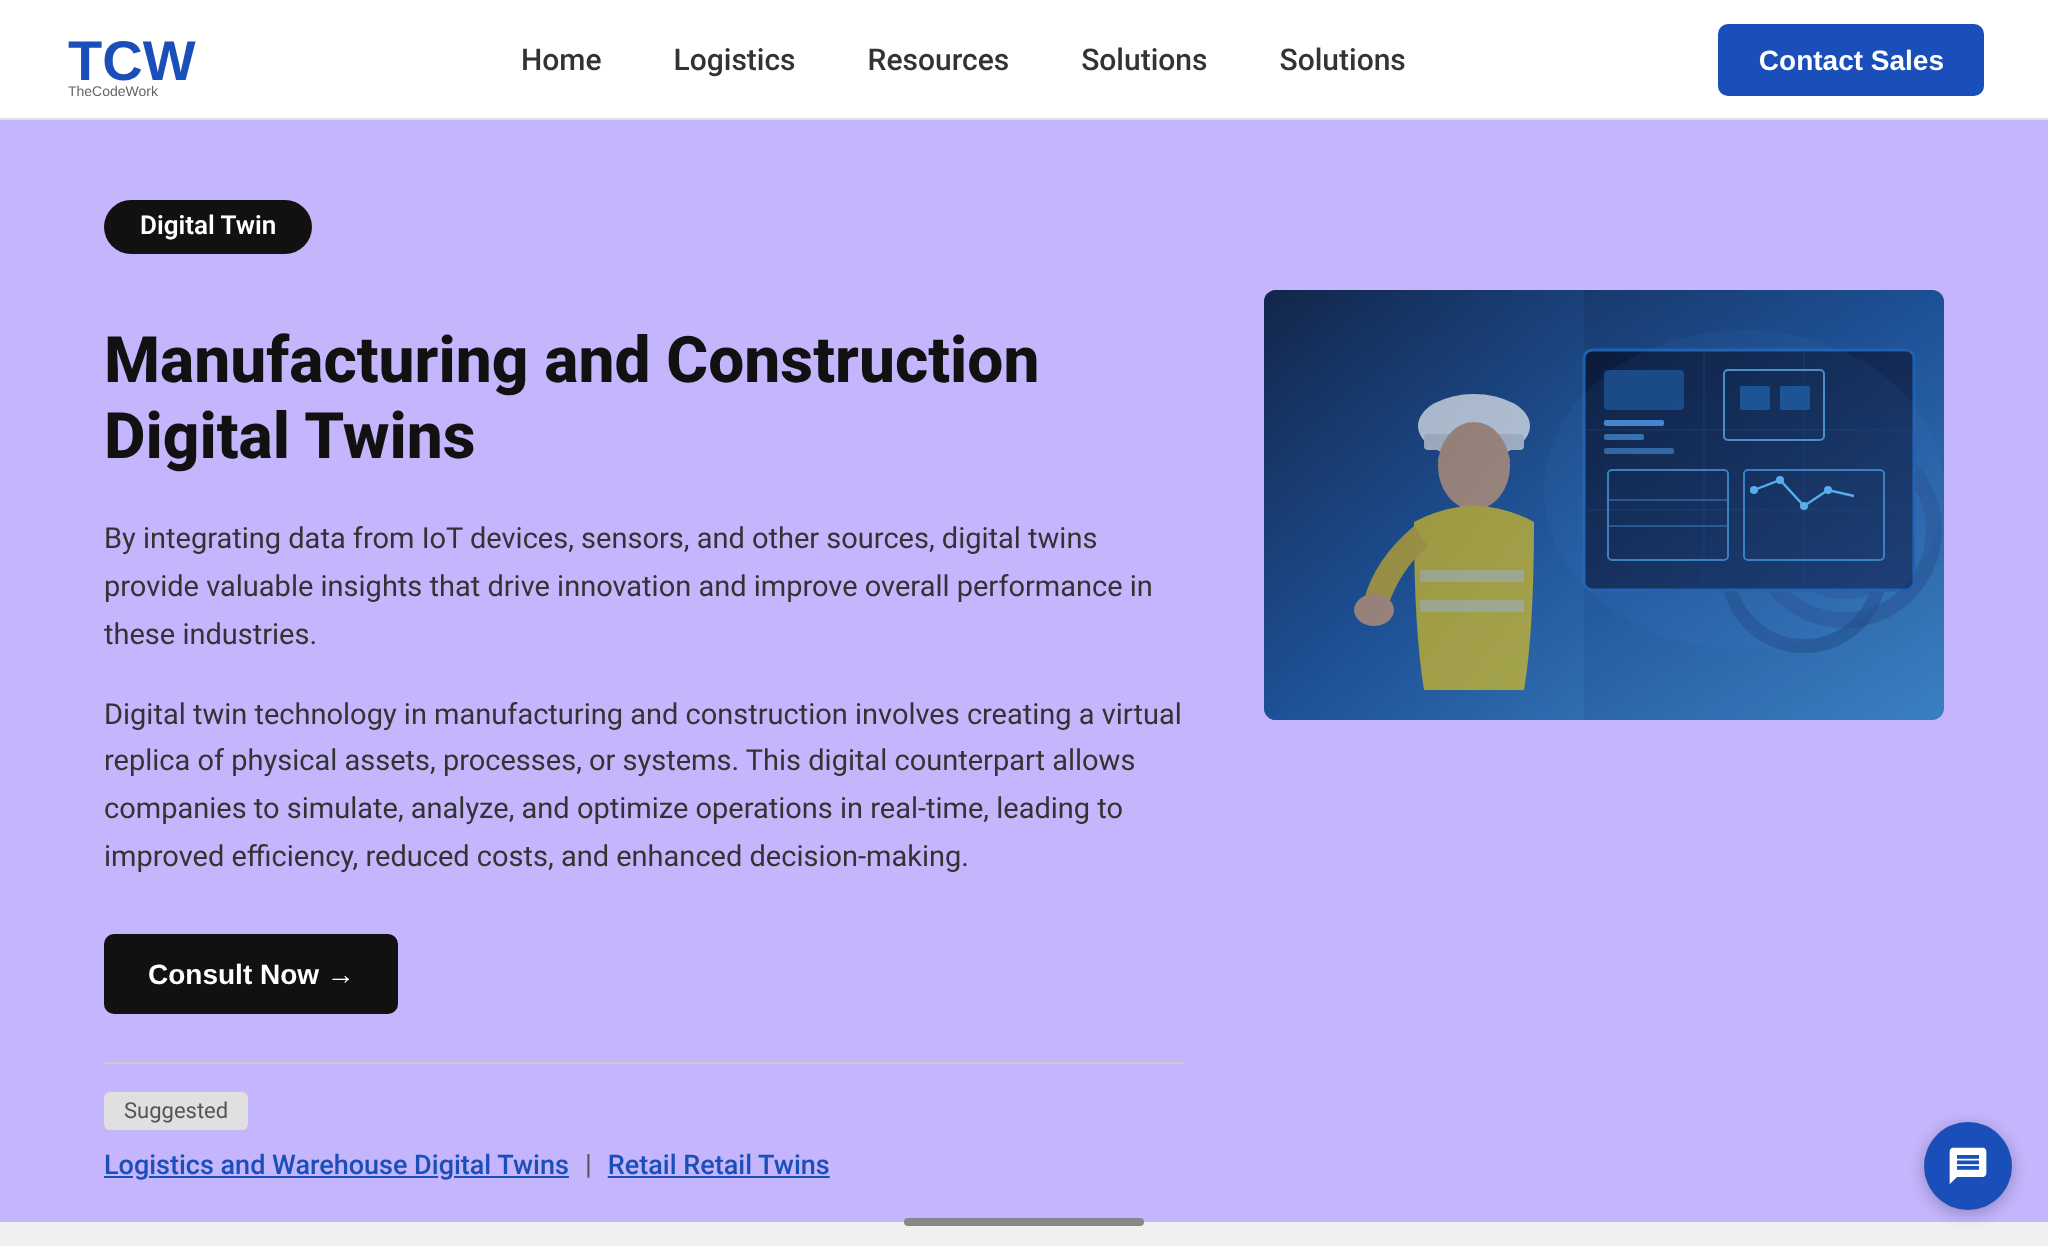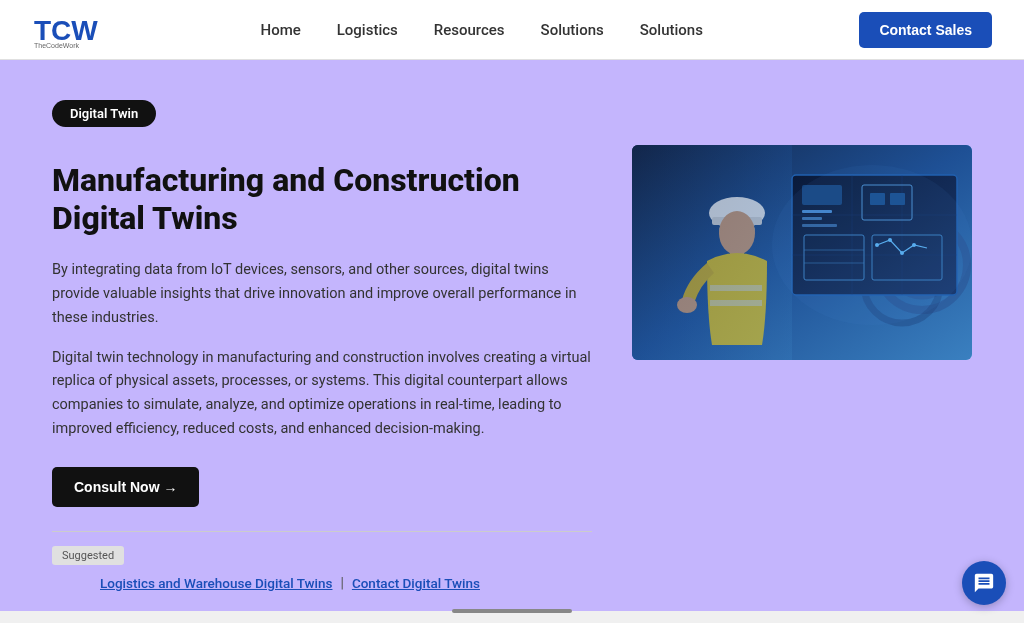--- a/index.html
+++ b/index.html
@@ -162,21 +162,20 @@
       padding: 3px 10px;
       border-radius: 3px;
       display: inline-block;
       margin-bottom: 10px;
     }
 
     .suggested-links {
       display: flex;
       align-items: center;
       gap: 0;
-      margin-left: 48px;
     }
 
     .suggested-links a {
       font-size: 13.5px;
       color: #1a4eb8;
       text-decoration: underline;
       font-weight: 500;
     }
 
     .suggested-links .separator {
@@ -251,21 +250,21 @@
       <p class="description">By integrating data from IoT devices, sensors, and other sources, digital twins provide valuable insights that drive innovation and improve overall performance in these industries.</p>
       <p class="description">Digital twin technology in manufacturing and construction involves creating a virtual replica of physical assets, processes, or systems. This digital counterpart allows companies to simulate, analyze, and optimize operations in real-time, leading to improved efficiency, reduced costs, and enhanced decision-making.</p>
       <button class="consult-btn">Consult Now →</button>
 
       <hr class="divider">
 
       <span class="suggested-label">Suggested</span>
       <div class="suggested-links">
         <a href="#">Logistics and Warehouse Digital Twins</a>
         <span class="separator">|</span>
-        <a href="#">Contact Digital Twins</a>
+        <a href="#">Retail Retail Twins</a>
       </div>
     </div>
 
     <div class="right-col">
       <div class="hero-image">
         
         <svg viewBox="0 0 340 215" xmlns="http://www.w3.org/2000/svg">
 
           <defs>
             <linearGradient id="bgGrad" x1="0%" y1="0%" x2="100%" y2="100%">

